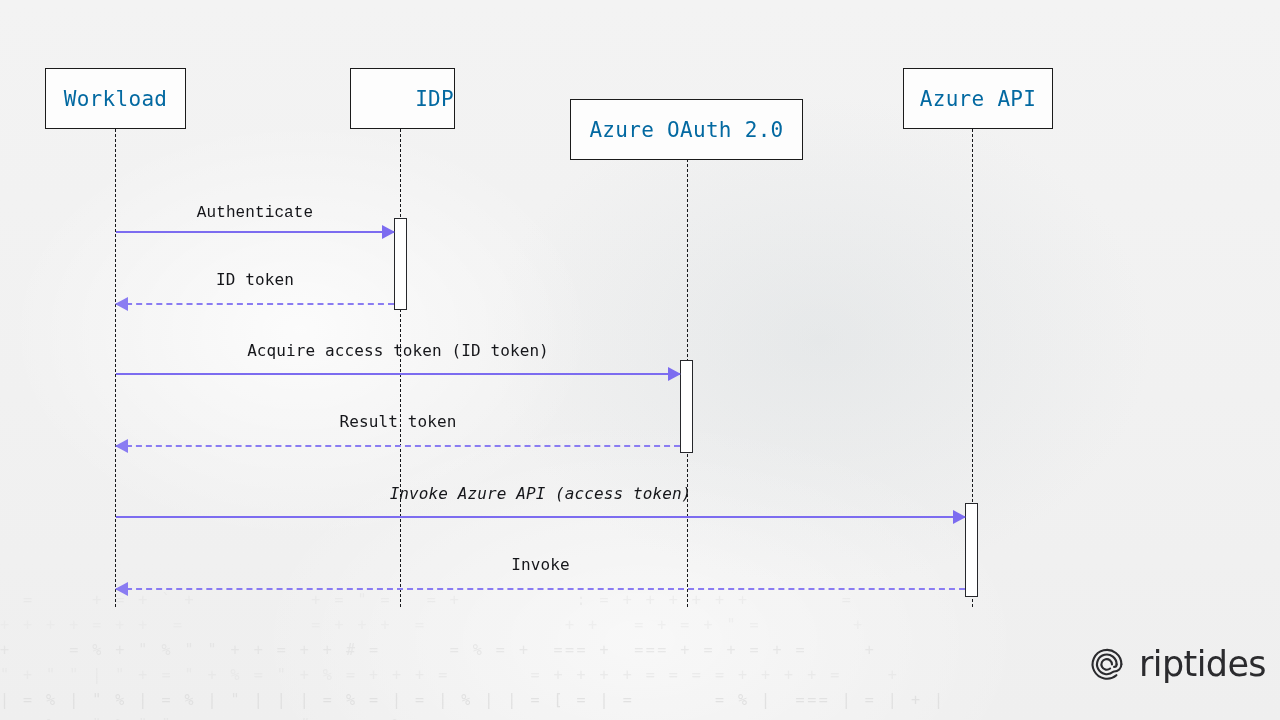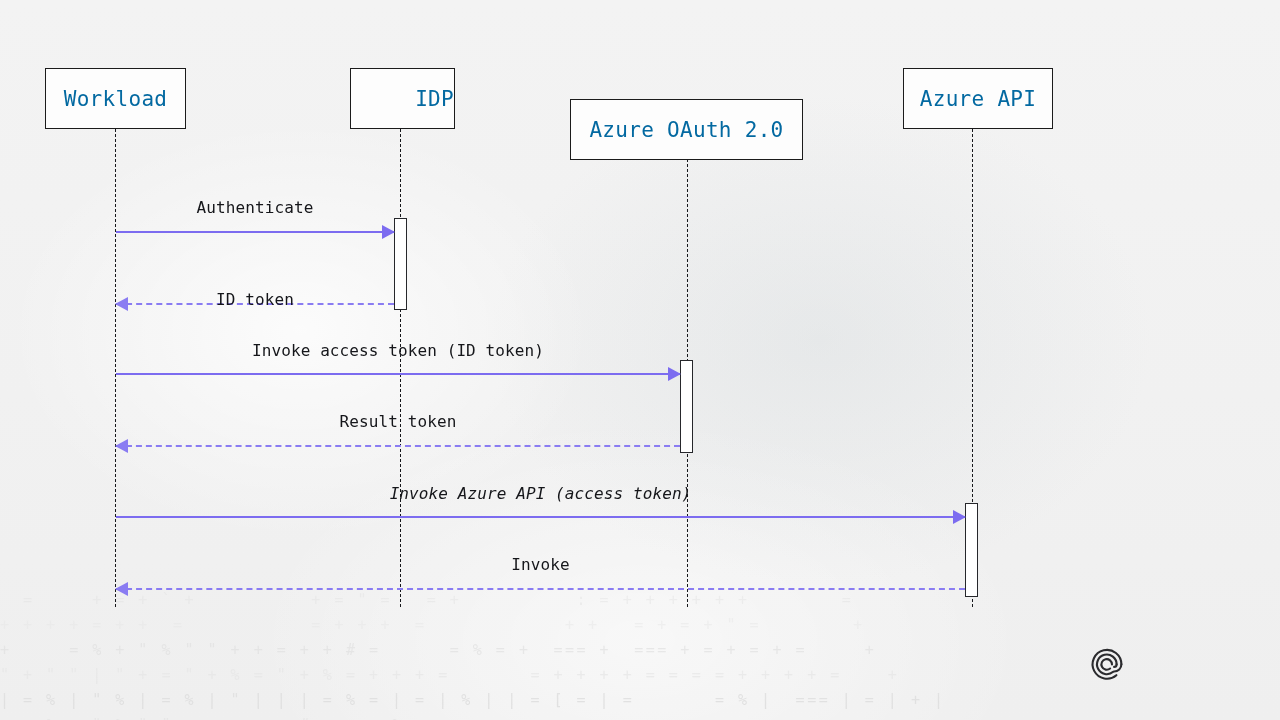--- a/index.html
+++ b/index.html
@@ -75,31 +75,31 @@
       <div class="activation" style="left: 394px; top: 218px; width: 13px; height: 92px;"></div>
       <div class="activation" style="left: 680px; top: 360px; width: 13px; height: 93px;"></div>
       <div class="activation" style="left: 965px; top: 503px; width: 13px; height: 94px;"></div>
     </div>
 
   <div id="messages">
       <div class="msg solid right" style="left: 116px; top: 231px; width: 278px;">
         <div class="line" style="width: 278px;"></div>
         <div class="head" style="left: 266px;"></div>
       </div>
-      <div class="mlabel" style="left: 116px; width: 278px; top: 198px;">Authenticate</div>
+      <div class="mlabel" style="left: 116px; width: 278px; top: 204px; font-family: Liberation Mono, monospace;">Authenticate</div>
       <div class="msg dashed left" style="left: 116px; top: 303px; width: 278px;">
         <div class="line" style="width: 278px;"></div>
         <div class="head" style="left: -1px;"></div>
       </div>
-      <div class="mlabel" style="left: 116px; width: 278px; top: 270px; margin-top: 20px;">ID token</div>
+      <div class="mlabel" style="left: 116px; width: 278px; top: 270px;">ID token</div>
       <div class="msg solid right" style="left: 116px; top: 373px; width: 564px;">
         <div class="line" style="width: 564px;"></div>
         <div class="head" style="left: 552px;"></div>
       </div>
-      <div class="mlabel" style="left: 116px; width: 564px; top: 341px;">Invoke access token (ID token)</div>
+      <div class="mlabel" style="left: 116px; width: 564px; top: 341px;">Acquire access token (ID token)</div>
       <div class="msg dashed left" style="left: 116px; top: 445px; width: 564px;">
         <div class="line" style="width: 564px;"></div>
         <div class="head" style="left: -1px;"></div>
       </div>
       <div class="mlabel" style="left: 116px; width: 564px; top: 412px;">Result token</div>
       <div class="msg solid right" style="left: 116px; top: 516px; width: 849px;">
         <div class="line" style="width: 849px;"></div>
         <div class="head" style="left: 837px;"></div>
       </div>
       <div class="mlabel" style="left: 116px; width: 849px; top: 484px; font-style: italic;">Invoke Azure API (access token)</div>
@@ -130,15 +130,16 @@
       <svg width="42" height="42" viewBox="0 0 42 42" aria-hidden="true">
         <g fill="none" stroke="#2b2b2e" stroke-width="2.1" stroke-linecap="round">
           <path d="M35.4 21.3a14.4 14.4 0 1 0-5.0 10.9"></path>
           <path d="M30.6 21.4a9.8 9.8 0 1 0-3.4 7.4"></path>
           <path d="M26.0 21.5a5.3 5.3 0 1 0-1.9 4.0"></path>
           <path d="M35.4 21.3c0 4.0-3.3 7.2-7.3 7.2"></path>
           <path d="M30.6 21.4c0 1.4-1.1 2.5-2.5 2.5"></path>
         </g>
       </svg>
     </span>
+    <span class="wordmark">riptides</span>
   </div>
 
 </div>
 
 </body></html>

